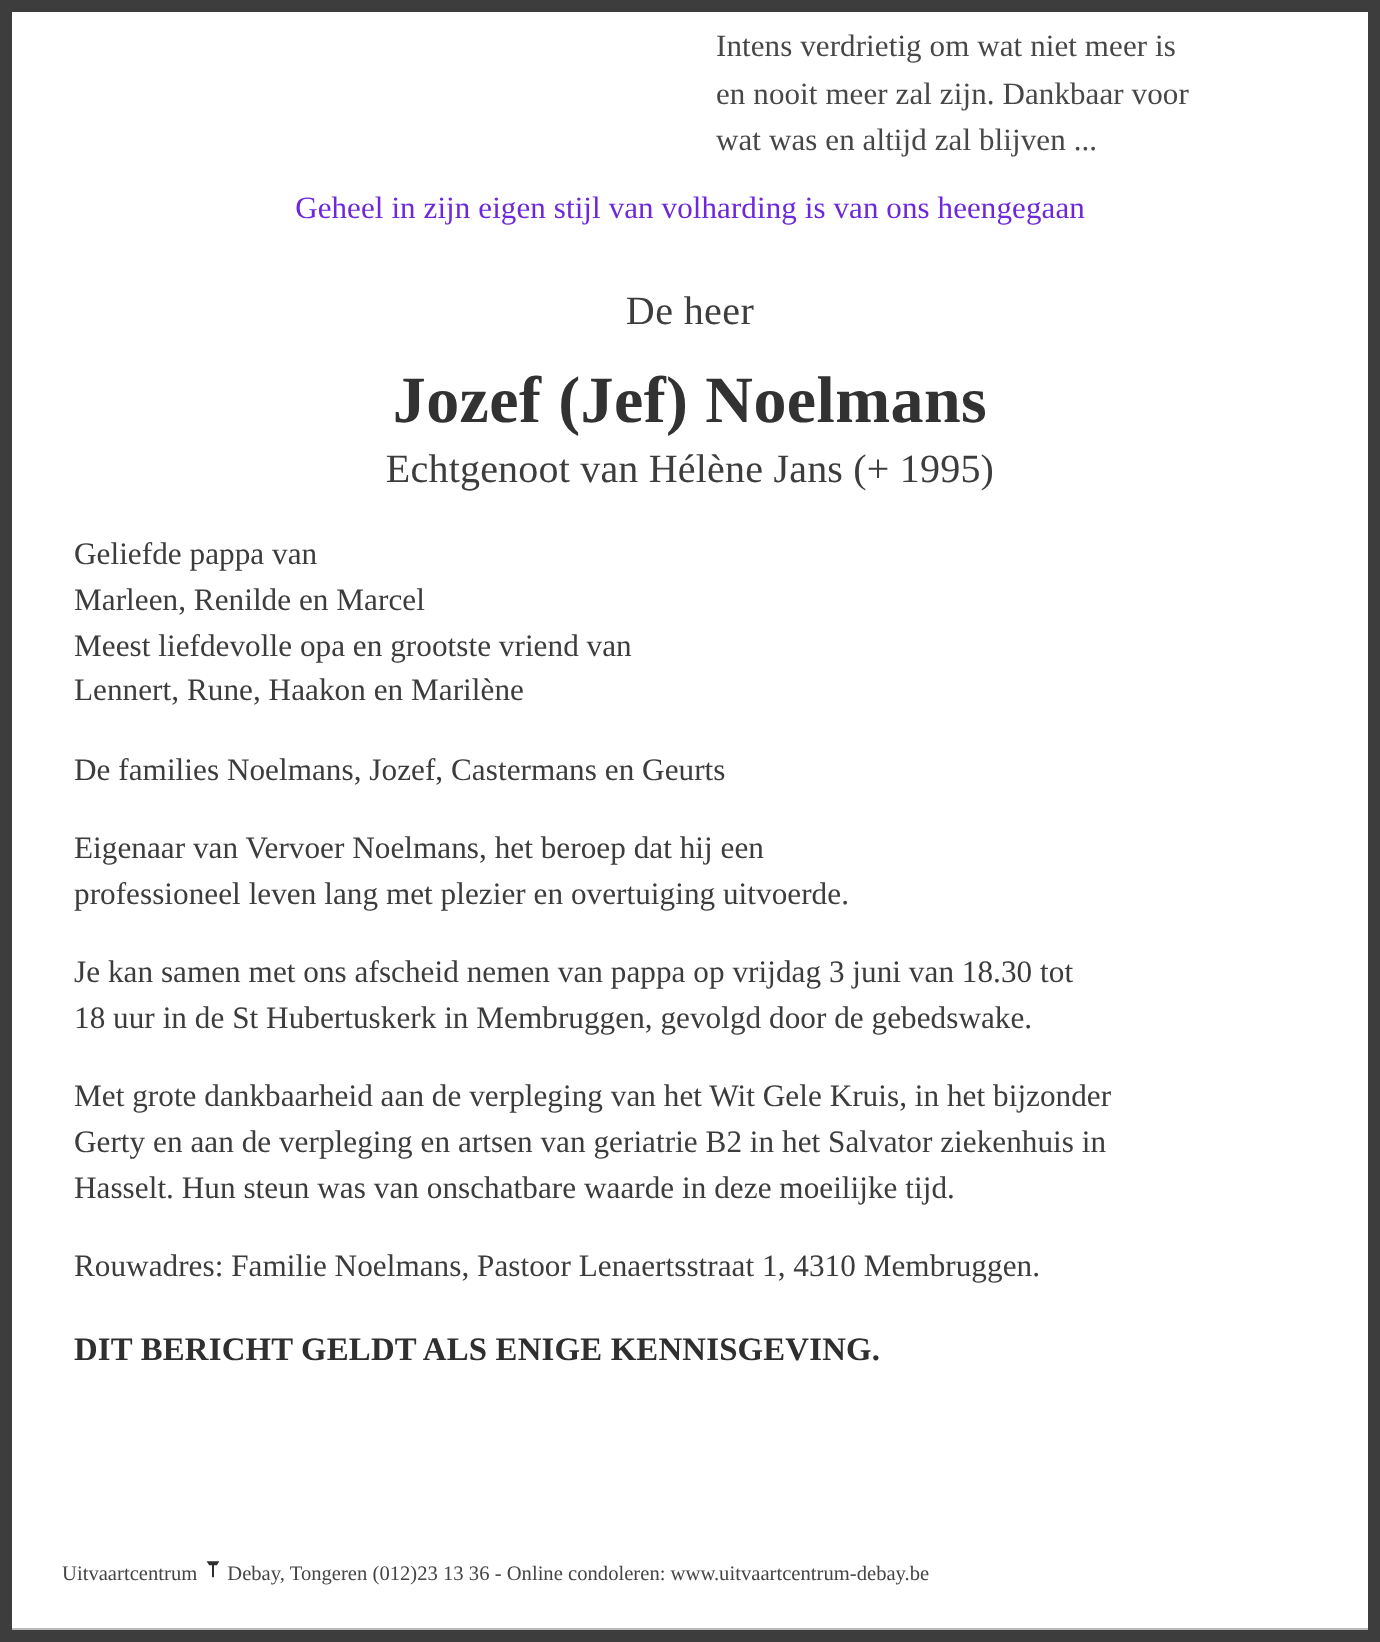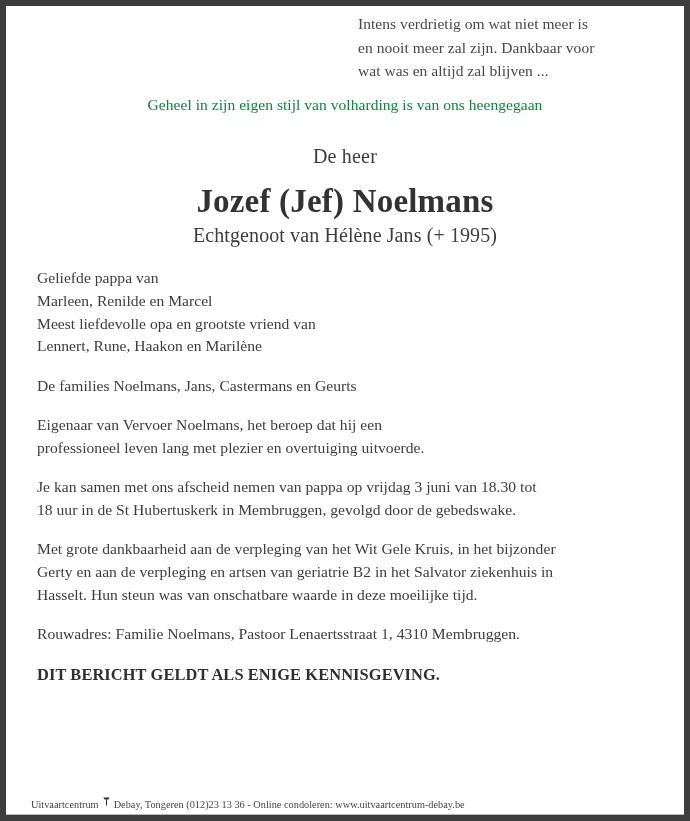--- a/index.html
+++ b/index.html
@@ -47,21 +47,21 @@
   #quote-block .q-line { white-space: nowrap; }
 
   
   #intro-line {
     position: absolute;
     left: 0;
     right: 0;
     top: 90px;
     text-align: center;
     font-size: 15.5px;
-    color: #15803d;
+    color: #6d28d9;
     letter-spacing: 0.05px;
   }
 
   
   #name-block {
     position: absolute;
     left: 0;
     right: 0;
     top: 137px;
     text-align: center;
@@ -126,21 +126,21 @@
     position: absolute;
     left: 0;
     right: 0;
     bottom: 0;
     height: 1px;
     background: #b9b9b9;
   }
   #footer-text {
     position: absolute;
     left: 25px;
-    bottom: 5px;
+    bottom: 21px;
     font-size: 10.3px;
     color: #454545;
     white-space: nowrap;
     letter-spacing: 0.01px;
   }
   #footer-logo-mark {
     display: inline-block;
     vertical-align: top;
     position: relative;
     top: -2px;
@@ -171,21 +171,21 @@
 
 
       <p class="para">
         <span class="line">Geliefde pappa van</span>
         <span class="line">Marleen, Renilde en Marcel</span>
         <span class="line">Meest liefdevolle opa en grootste vriend van</span>
         <span class="line">Lennert, Rune, Haakon en Marilène</span>
       </p>
 
       <p class="para">
-        <span class="line">De families Noelmans, Jans, Castermans en Geurts</span>
+        <span class="line">De families Noelmans, Jozef, Castermans en Geurts</span>
       </p>
 
       <p class="para">
         <span class="line">Eigenaar van Vervoer Noelmans, het beroep dat hij een</span>
         <span class="line">professioneel leven lang met plezier en overtuiging uitvoerde.</span>
       </p>
 
       <p class="para">
         <span class="line">Je kan samen met ons afscheid nemen van pappa op vrijdag 3 juni van 18.30 tot</span>
         <span class="line">18 uur in de St Hubertuskerk in Membruggen, gevolgd door de gebedswake.</span>

